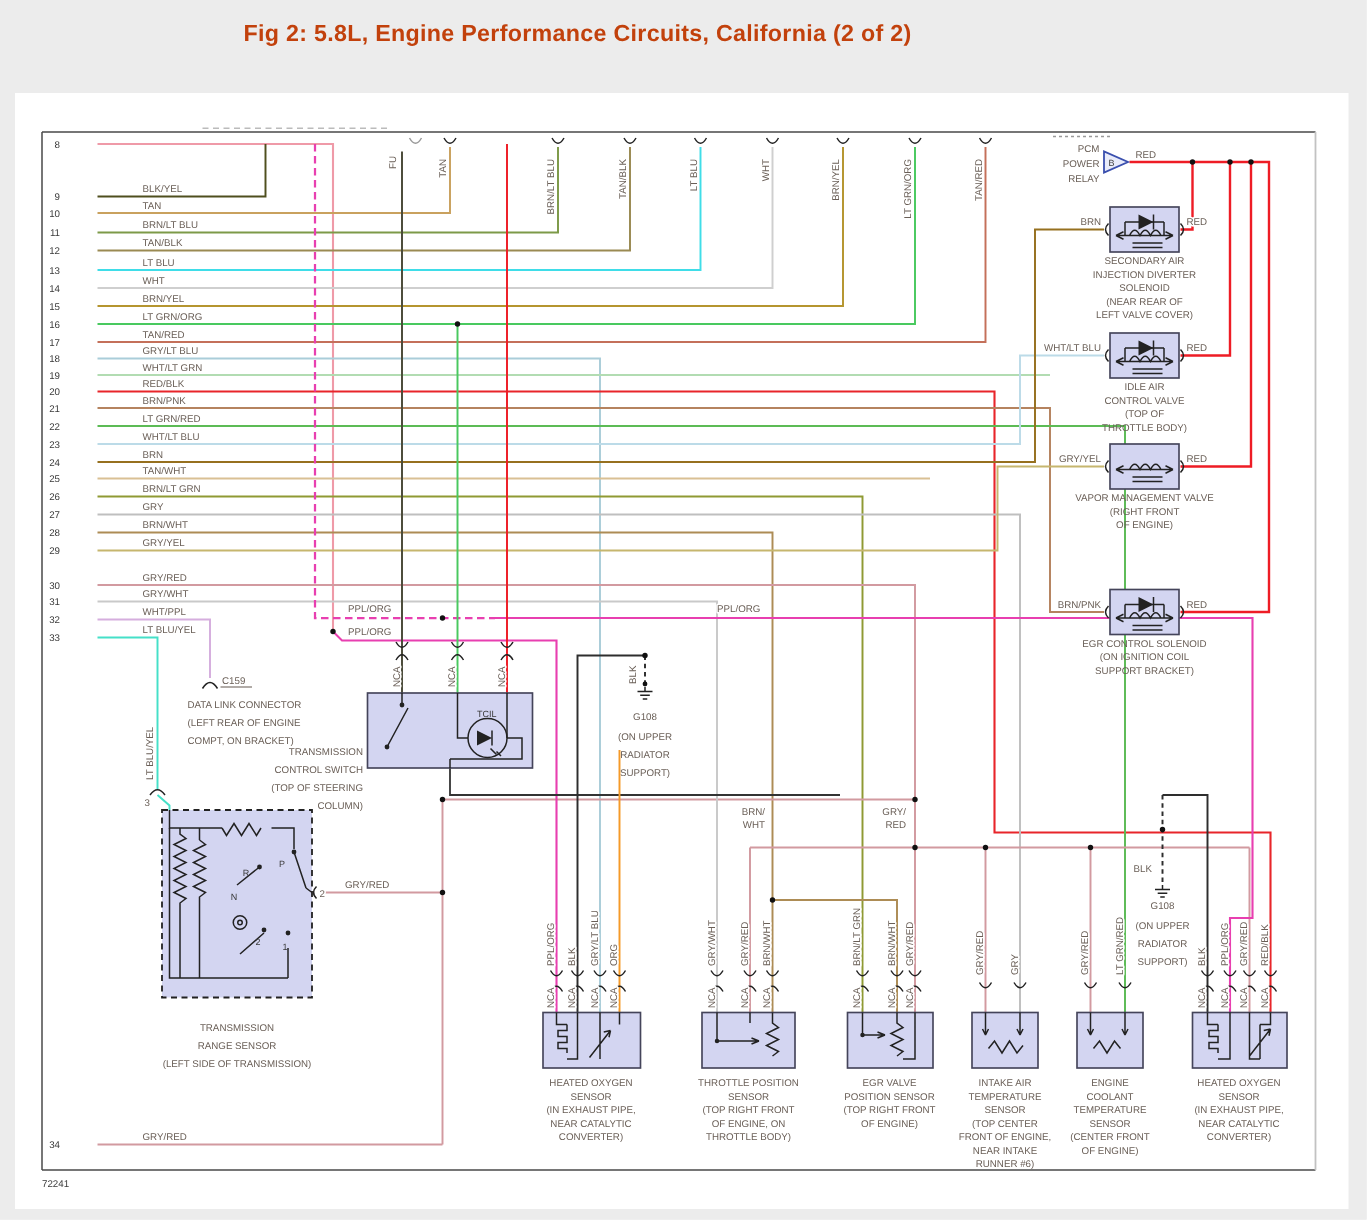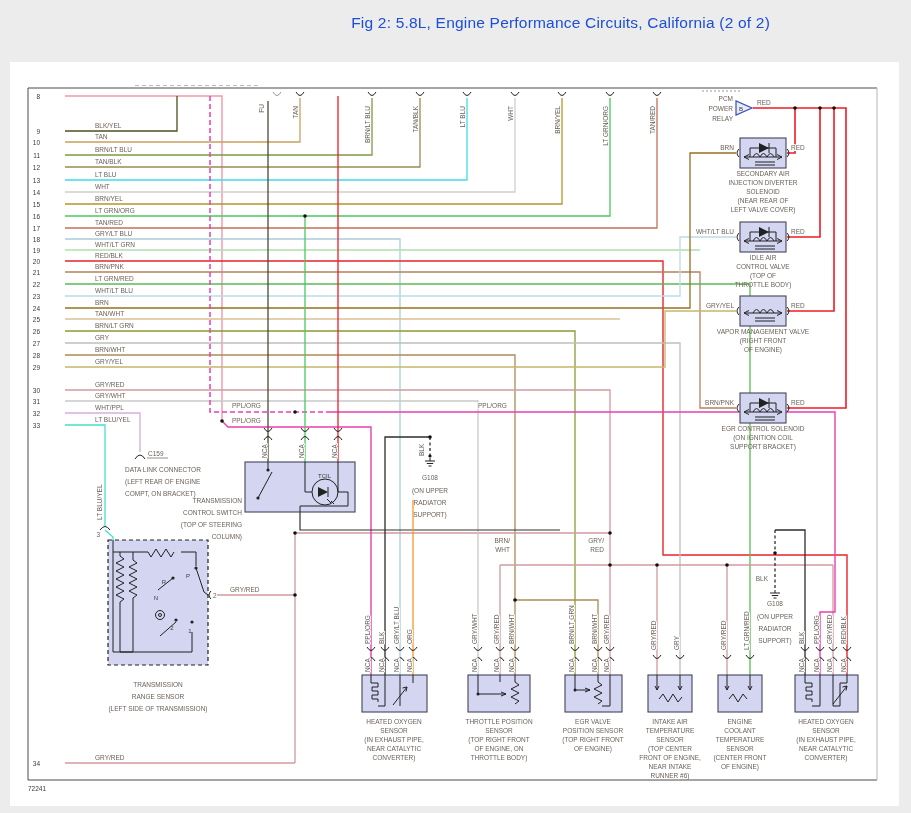--- a/index.html
+++ b/index.html
@@ -1,17 +1,17 @@
 <!DOCTYPE html>
 <html><head>
 <meta charset="utf-8">
 <style>
   html,body{margin:0;padding:0;background:#ececec;font-family:"Liberation Sans",sans-serif;}
   #page{position:relative;width:911px;height:813px;background:#ececec;overflow:hidden;}
-  #titlebar{position:absolute;left:0;top:14px;width:770px;text-align:right;font-size:15.5px;color:#1d4ed8;letter-spacing:.2px;}
+  #titlebar{position:absolute;left:0;top:14px;width:770px;text-align:center;font-size:15.5px;color:#c2410c;letter-spacing:.2px;font-weight:bold;}
   #panel{position:absolute;left:10px;top:62px;width:889px;height:744px;background:#ffffff;}
   svg{position:absolute;left:0;top:0;}
   .lbl{fill:#6a5f57;font-size:6.5px;paint-order:stroke;stroke:#fff;stroke-width:2px;stroke-linejoin:round;}
   .num{fill:#3a3a3a;font-size:6.5px;}
   .tiny{fill:#3a3a3a;font-size:6px;}
   .cap{fill:#6a5f57;font-size:6.5px;}
   .wire{fill:none;stroke-linecap:butt;stroke-linejoin:miter;}
   .sym{fill:none;stroke:#222;stroke-width:1;}
   .box{fill:#d3d5f1;stroke:#44445a;stroke-width:1.1;}
 </style>

